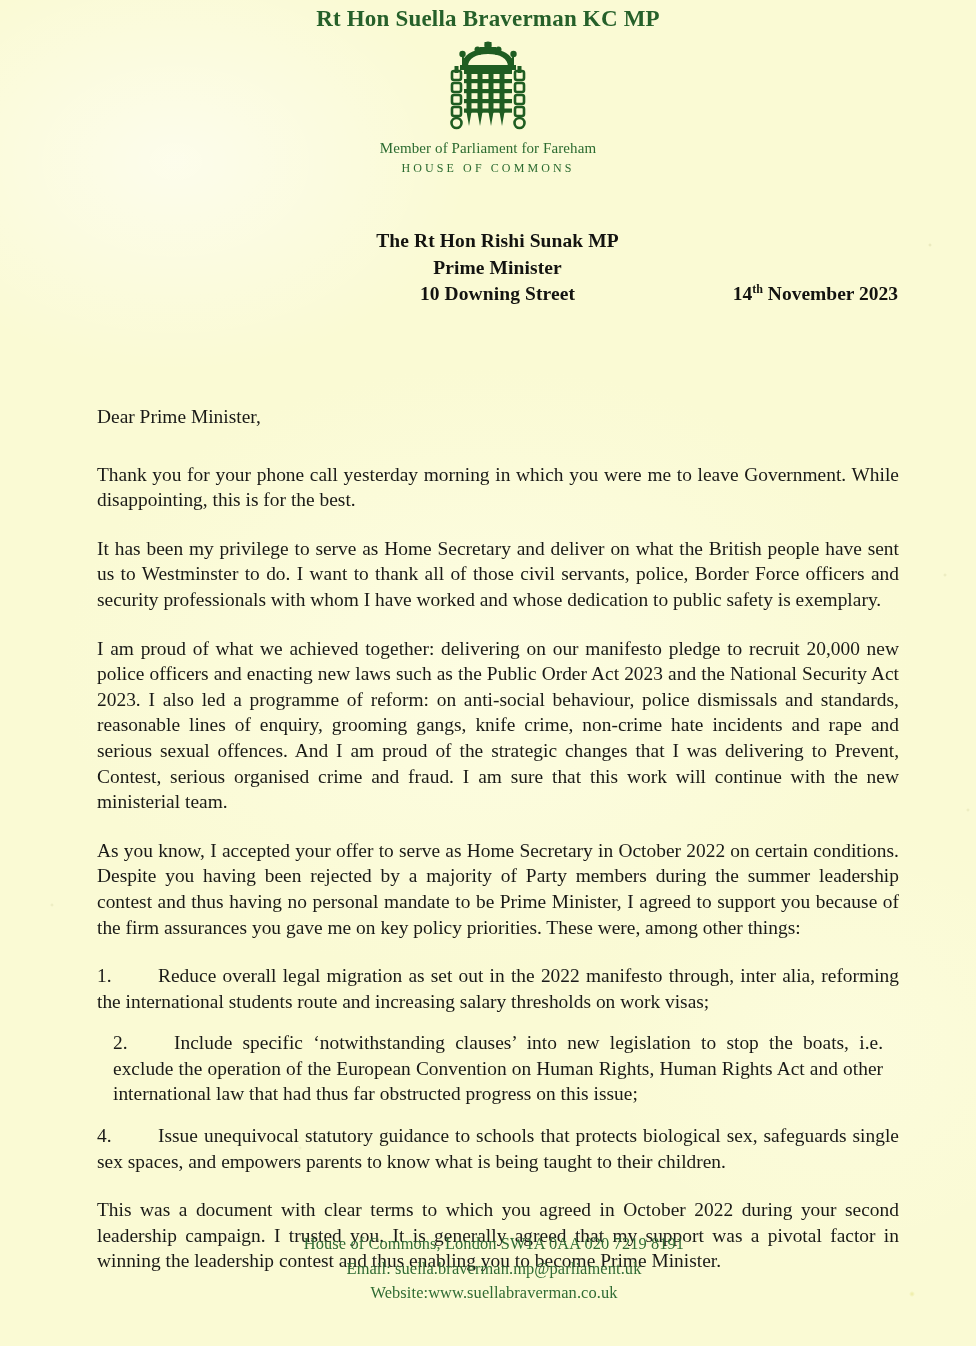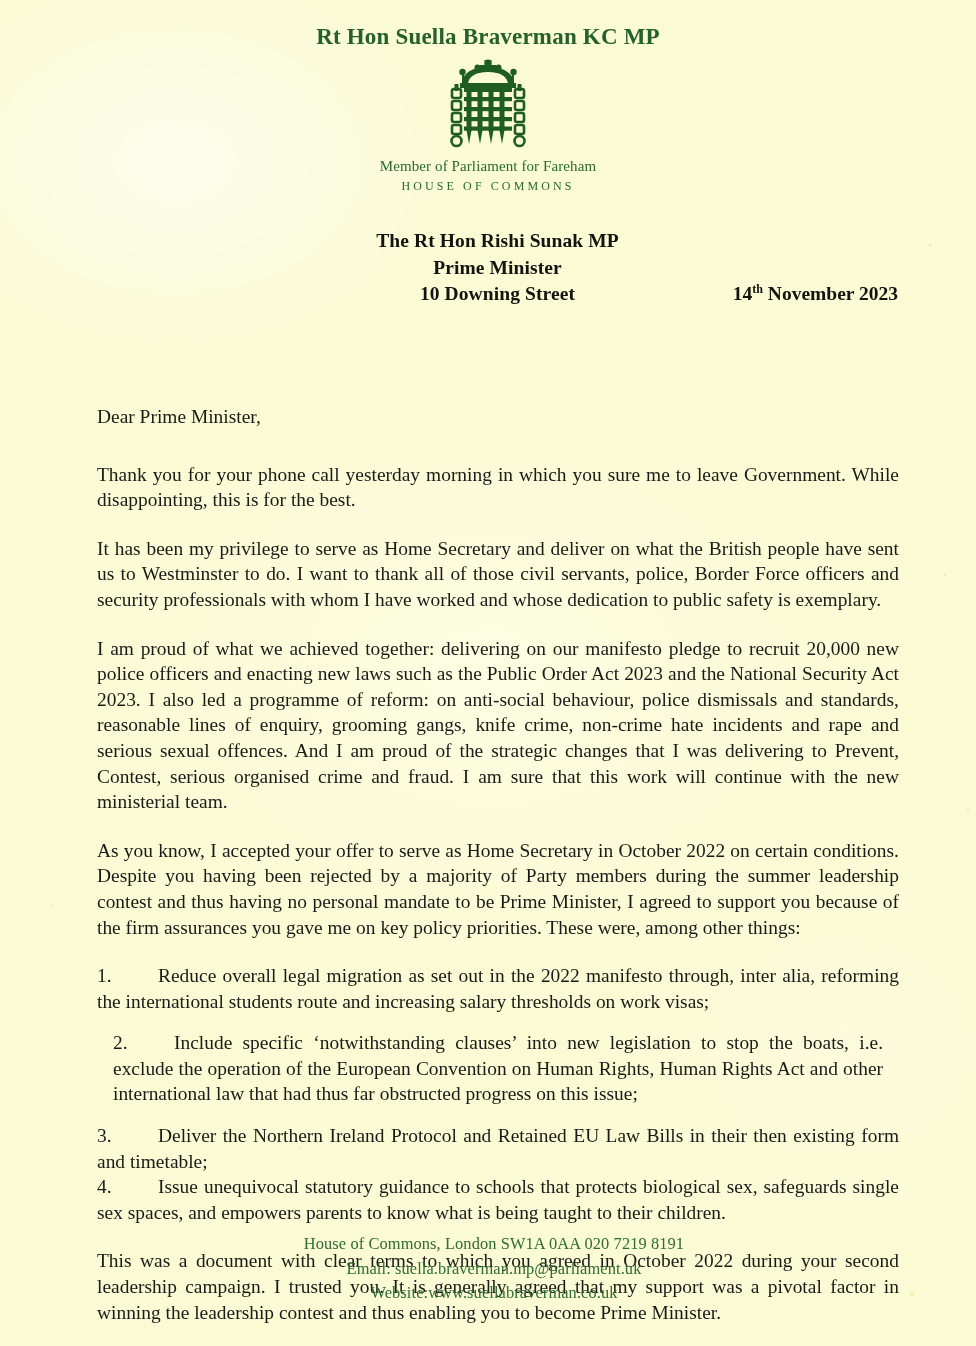--- a/index.html
+++ b/index.html
@@ -34,21 +34,21 @@
       radial-gradient(circle 2px at 52px 905px, rgba(205,205,150,0.45), rgba(205,205,150,0) 100%),
       radial-gradient(circle 3px at 912px 1294px, rgba(222,222,120,0.6), rgba(222,222,120,0) 100%),
       radial-gradient(circle 2px at 300px 1148px, rgba(205,205,150,0.35), rgba(205,205,150,0) 100%);
     opacity: 0.9;
   }
 
   
   .letterhead {
     position: relative;
     text-align: center;
-    padding-top: 24px;
+    padding-top: 6px;
   }
   .lh-name {
     font-size: 23px;
     font-weight: 700;
     color: #26602a;
     letter-spacing: 0.2px;
     line-height: 1.15;
   }
   .crest-wrap {
     margin: 9px auto 6px;
@@ -226,29 +226,28 @@
     <div class="addr-line">The Rt Hon Rishi Sunak MP</div>
     <div class="addr-line">Prime Minister</div>
     <div class="addr-line">10 Downing Street</div>
     <div class="date-row">
       <div class="date"><span>14</span><sup>th</sup><span> November 2023</span></div>
     </div>
   </div>
 
   <div class="body-block">
     <p class="para salutation">Dear Prime Minister,</p>
-    <p class="para">Thank you for your phone call yesterday morning in which you sure me to leave Government. While disappointing, this is for the best.</p>
+    <p class="para">Thank you for your phone call yesterday morning in which you were me to leave Government. While disappointing, this is for the best.</p>
     <p class="para">It has been my privilege to serve as Home Secretary and deliver on what the British people have sent us to Westminster to do. I want to thank all of those civil servants, police, Border Force officers and security professionals with whom I have worked and whose dedication to public safety is exemplary.</p>
     <p class="para">I am proud of what we achieved together: delivering on our manifesto pledge to recruit 20,000 new police officers and enacting new laws such as the Public Order Act 2023 and the National Security Act 2023. I also led a programme of reform: on anti-social behaviour, police dismissals and standards, reasonable lines of enquiry, grooming gangs, knife crime, non-crime hate incidents and rape and serious sexual offences. And I am proud of the strategic changes that I was delivering to Prevent, Contest, serious organised crime and fraud. I am sure that this work will continue with the new ministerial team.</p>
     <p class="para">As you know, I accepted your offer to serve as Home Secretary in October 2022 on certain conditions. Despite you having been rejected by a majority of Party members during the summer leadership contest and thus having no personal mandate to be Prime Minister, I agreed to support you because of the firm assurances you gave me on key policy priorities. These were, among other things:</p>
 
     <div class="list-block">
       <p class="list-item para" style="margin:0;"><span class="num">1.</span><span>Reduce overall legal migration as set out in the 2022 manifesto through, inter alia, reforming the international students route and increasing salary thresholds on work visas;</span></p>
       <p class="list-item para" style="margin:16px;"><span class="num">2.</span><span>Include specific ‘notwithstanding clauses’ into new legislation to stop the boats, i.e. exclude the operation of the European Convention on Human Rights, Human Rights Act and other international law that had thus far obstructed progress on this issue;</span></p>
-      <p class="list-item para" style="margin:0;"><span class="num">3.</span><span>Deliver the Northern Ireland Protocol and Retained EU Law Bills in their then existing form and timetable;</span></p>
       <p class="list-item para" style="margin:0;"><span class="num">4.</span><span>Issue unequivocal statutory guidance to schools that protects biological sex, safeguards single sex spaces, and empowers parents to know what is being taught to their children.</span></p>
     </div>
 
     <p class="para">This was a document with clear terms to which you agreed in October 2022 during your second leadership campaign. I trusted you. It is generally agreed that my support was a pivotal factor in winning the leadership contest and thus enabling you to become Prime Minister.</p>
   </div>
 
   <div class="footer">
     <div class="footer-line">House of Commons, London SW1A 0AA   020 7219 8191</div>
     <div class="footer-line">Email: suella.braverman.mp@parliament.uk</div>
     <div class="footer-line">Website:www.suellabraverman.co.uk</div>

